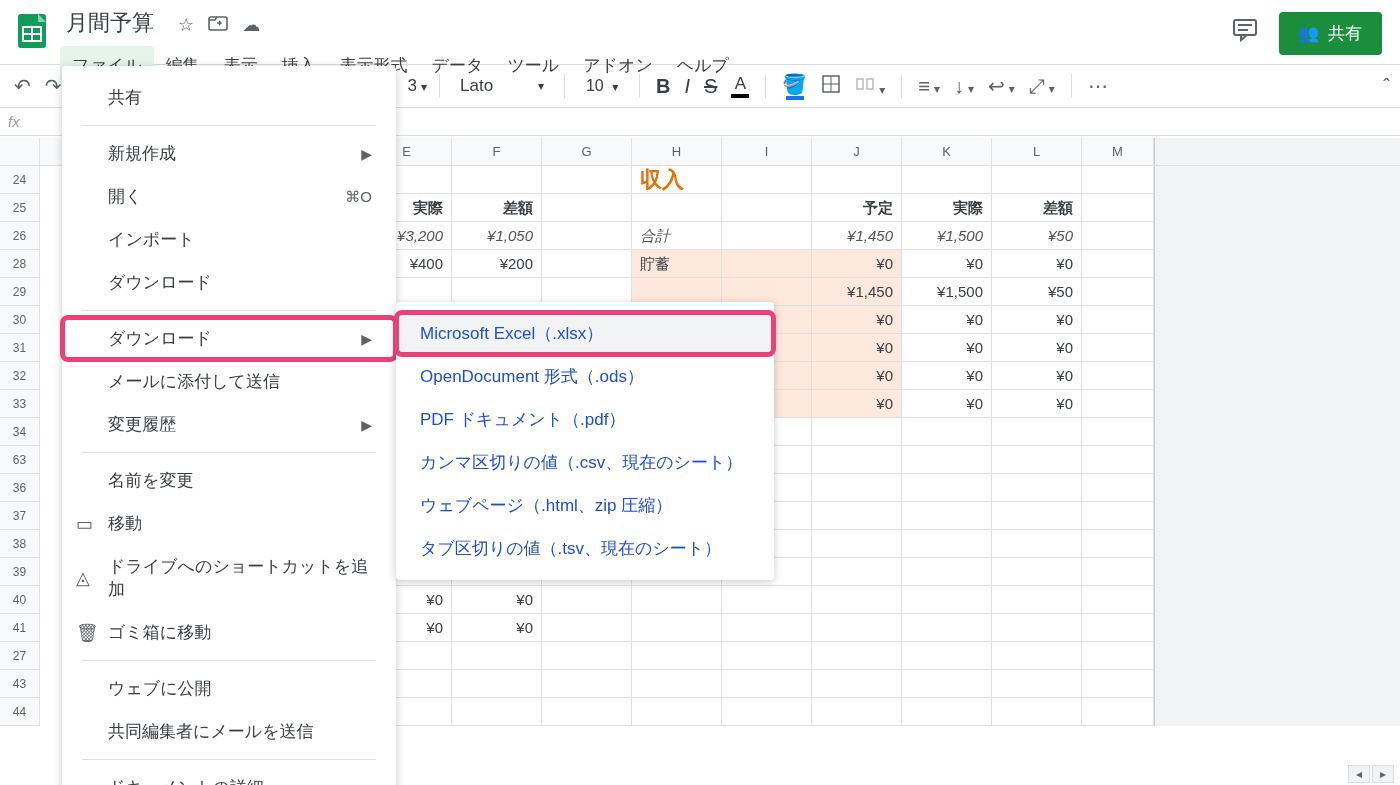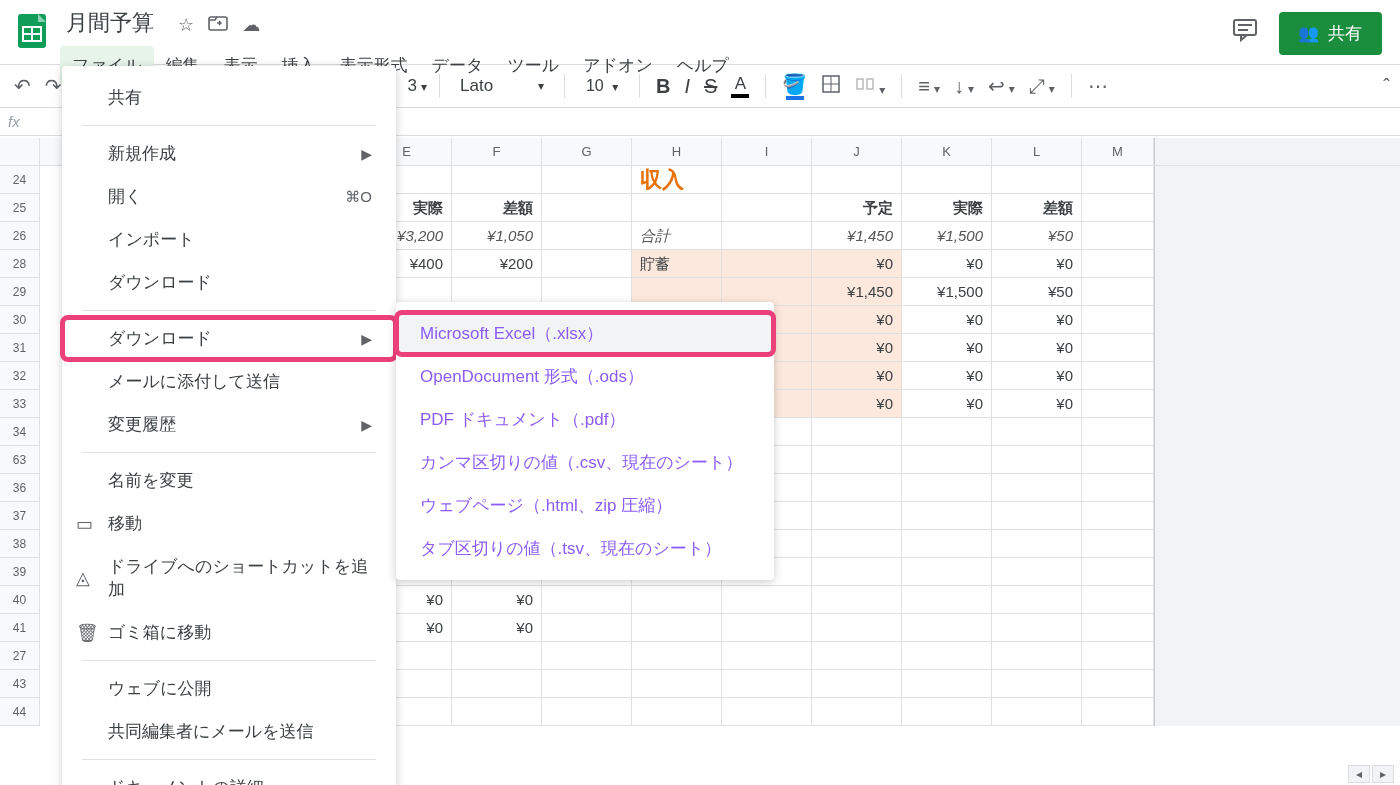--- a/index.html
+++ b/index.html
@@ -61,21 +61,21 @@
 .file-menu { position: absolute; top: 66px; left: 62px; width: 334px; background: #fff; box-shadow: 0 2px 10px rgba(0,0,0,.2); border-radius: 4px; padding: 10px 0; z-index: 50; }
 .fm-item { padding: 10px 24px 10px 46px; font-size: 17px; color: #3c4043; display: flex; align-items: center; justify-content: space-between; cursor: pointer; position: relative; }
 .fm-item .fm-icon { position: absolute; left: 14px; color: #5f6368; font-size: 18px; }
 .fm-item .arrow { color: #5f6368; font-size: 14px; }
 .fm-item .shortcut { color: #5f6368; font-size: 15px; }
 .fm-sep { height: 1px; background: #e0e0e0; margin: 6px 20px; }
 .fm-highlight { outline: 5px solid #ec407a; outline-offset: -3px; border-radius: 6px; }
 
 
 .sub-menu { position: absolute; top: 302px; left: 396px; width: 378px; background: #fff; box-shadow: 0 2px 10px rgba(0,0,0,.2); border-radius: 4px; padding: 10px 0; z-index: 60; }
-.sub-item { padding: 10px 24px; font-size: 17px; color: #8b5cf6; cursor: pointer; }
+.sub-item { padding: 10px 24px; font-size: 17px; color: #1d4ed8; cursor: pointer; }
 .sub-highlight { outline: 5px solid #ec407a; outline-offset: -3px; border-radius: 6px; background: #f1f3f4; }
 
 
 .bottom-scroll { position: absolute; bottom: 2px; right: 6px; display: flex; gap: 2px; }
 .bottom-scroll span { background: #f1f3f4; border: 1px solid #dadce0; width: 22px; height: 18px; text-align: center; font-size: 12px; color: #5f6368; line-height: 16px; }
 </style>
 </head>
 <body>
 
 <div class="titlebar">

